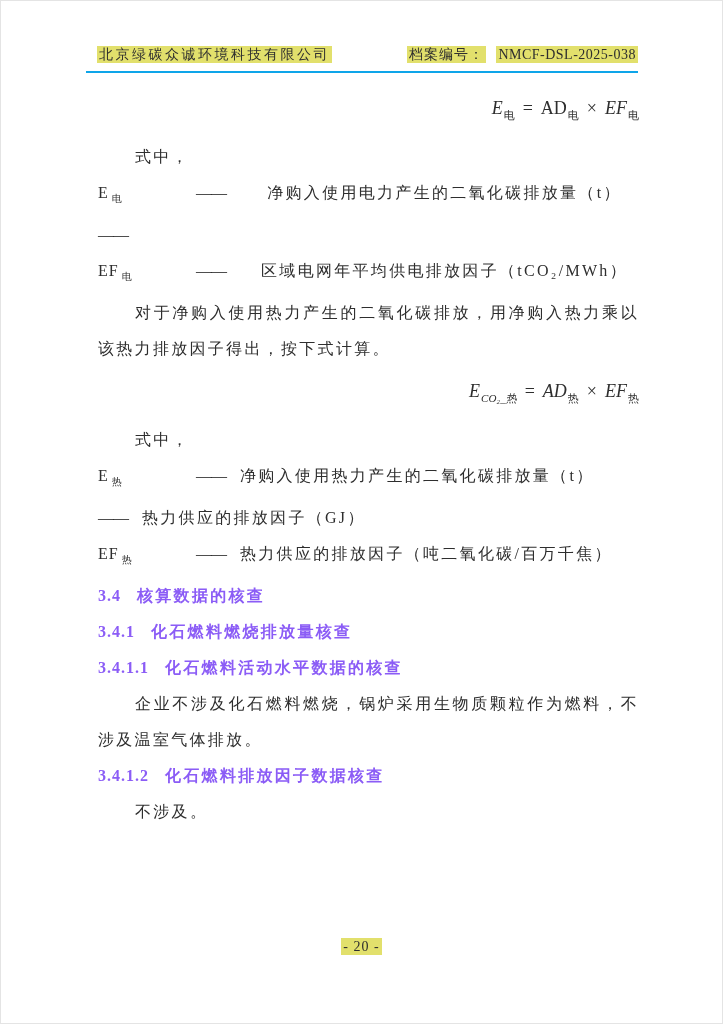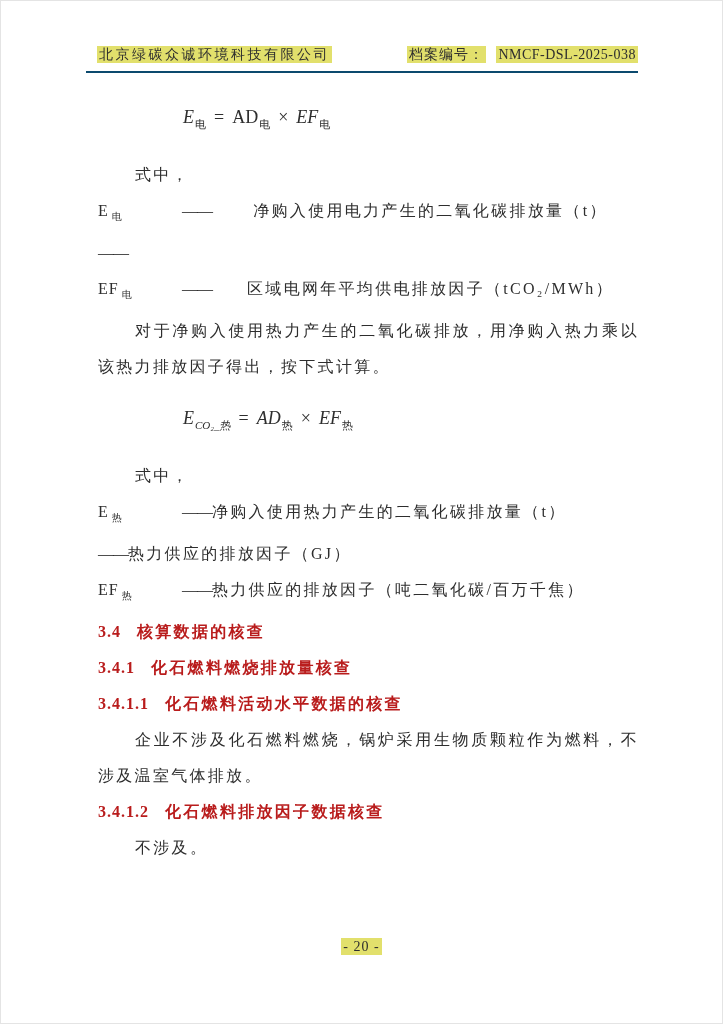--- a/index.html
+++ b/index.html
@@ -4,47 +4,47 @@
 <style>
   html,body { margin:0; padding:0; background:#ffffff; }
   .page {
     position:relative; width:723px; height:1024px; box-sizing:border-box;
     background:#ffffff; border:1px solid #e4e4e4; overflow:hidden;
     font-family:"Liberation Serif","DejaVu Serif",serif; color:#2e2e2e;
   }
   .header {
     display:flex; justify-content:space-between; align-items:baseline;
     margin:0 84px 15px 85px; padding:45px 0 7px 0;
-    border-bottom:2px solid #0c4a6e; font-size:14px;
+    border-bottom:2px solid #0ea5e9; font-size:14px;
   }
   .header-left { letter-spacing:2.5px; margin-left:11px; }
   .header-right { letter-spacing:1px; white-space:nowrap; }
   .hl { background:#e2e06c; padding:1px 2px; }
   .doc-no { letter-spacing:0.5px; margin-left:6px; }
   .content {
     margin:14px 83px 0 97px; font-size:16px; line-height:36px;
     letter-spacing:2.3px; text-align:justify;
   }
   .content p { margin:0; }
   .ind { text-indent:37px; }
   .formula {
     margin:4px 0 4px 85px; font-size:18px; letter-spacing:0;
-    font-style:italic; text-align:left; line-height:58px;
+    font-style:italic; text-align:right; line-height:40px;
   }
   .formula .rm { font-style:normal; }
   .fsub { font-size:11px; vertical-align:-5px; letter-spacing:0; margin-left:1px; font-style:normal; }
   .fsub.it { font-style:italic; }
   .op { font-style:normal; margin:0 8px; }
-  .defrow { display:flex; text-align:left; }
+  .defrow { display:flex; text-align:left;gap:14px; }
   .term { width:84px; flex:none; letter-spacing:1px; }
   .tsub { font-size:10px; vertical-align:-4px; margin-left:3px; }
   .dash { flex:none; letter-spacing:-1px; }
   .gap .desc { margin-left:10px;text-align:center; }
   .desc { flex:auto; }
-  .heading { font-weight:bold; color:#b91c1c; text-align:left; }
+  .heading { font-weight:bold; color:#8b5cf6; text-align:left; }
   .heading .num { letter-spacing:1px; margin-right:16px; }
   .footer {
     position:absolute; left:0; right:0; top:938px; text-align:center;
     font-size:14px; letter-spacing:1px;
   }
 </style>
 </head>
 <body>
 
 <div class="page">

